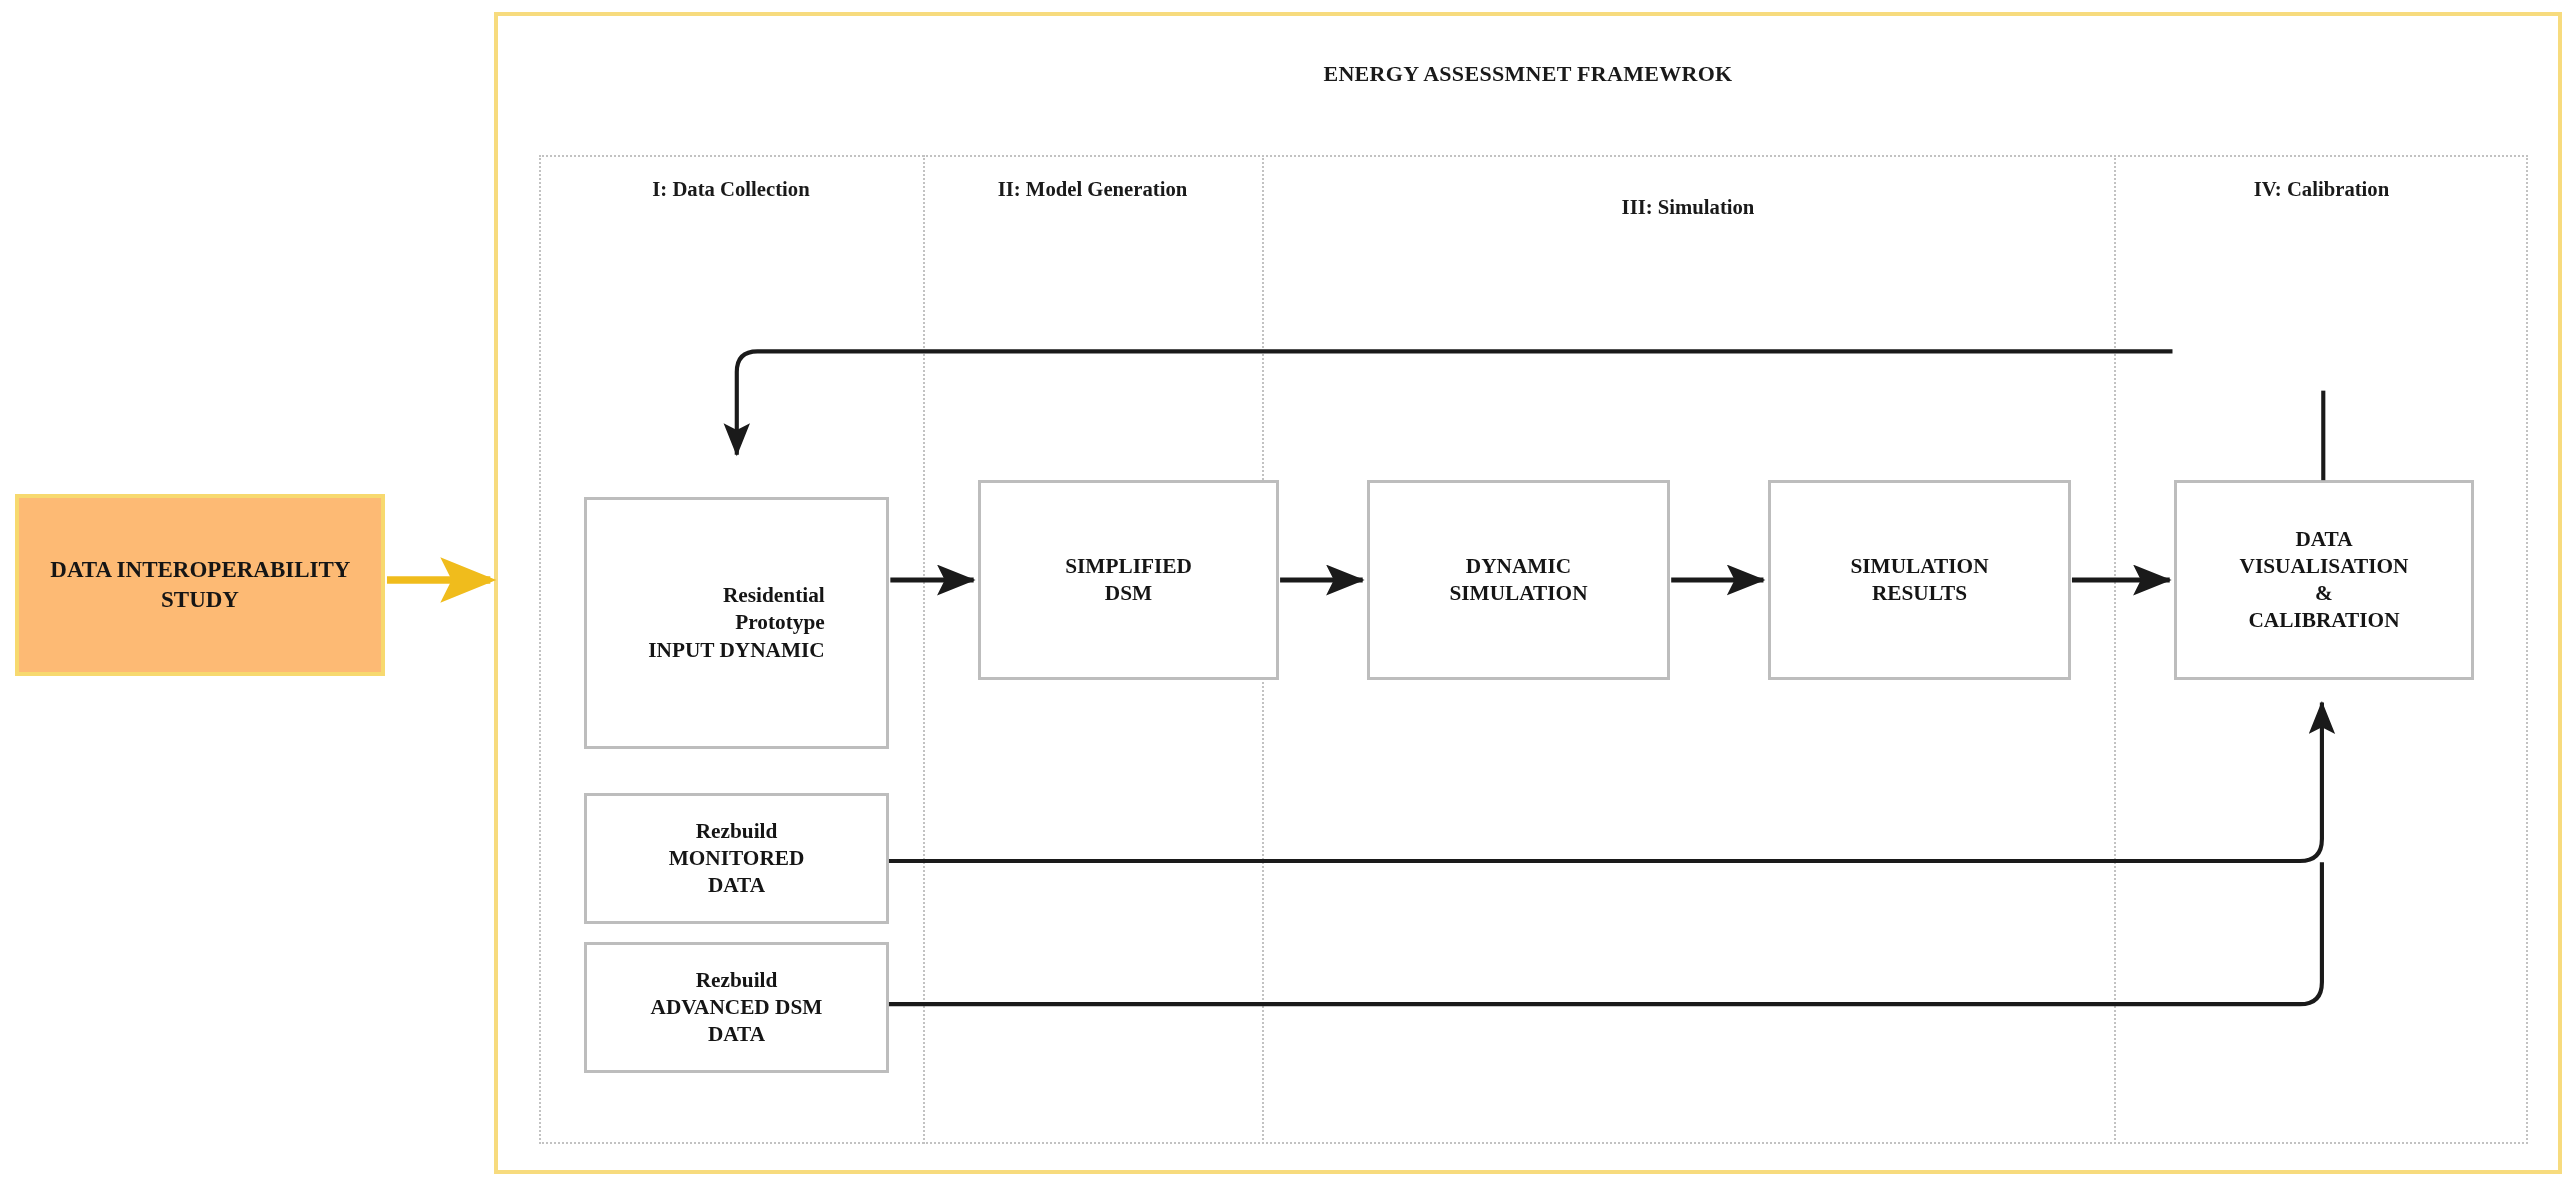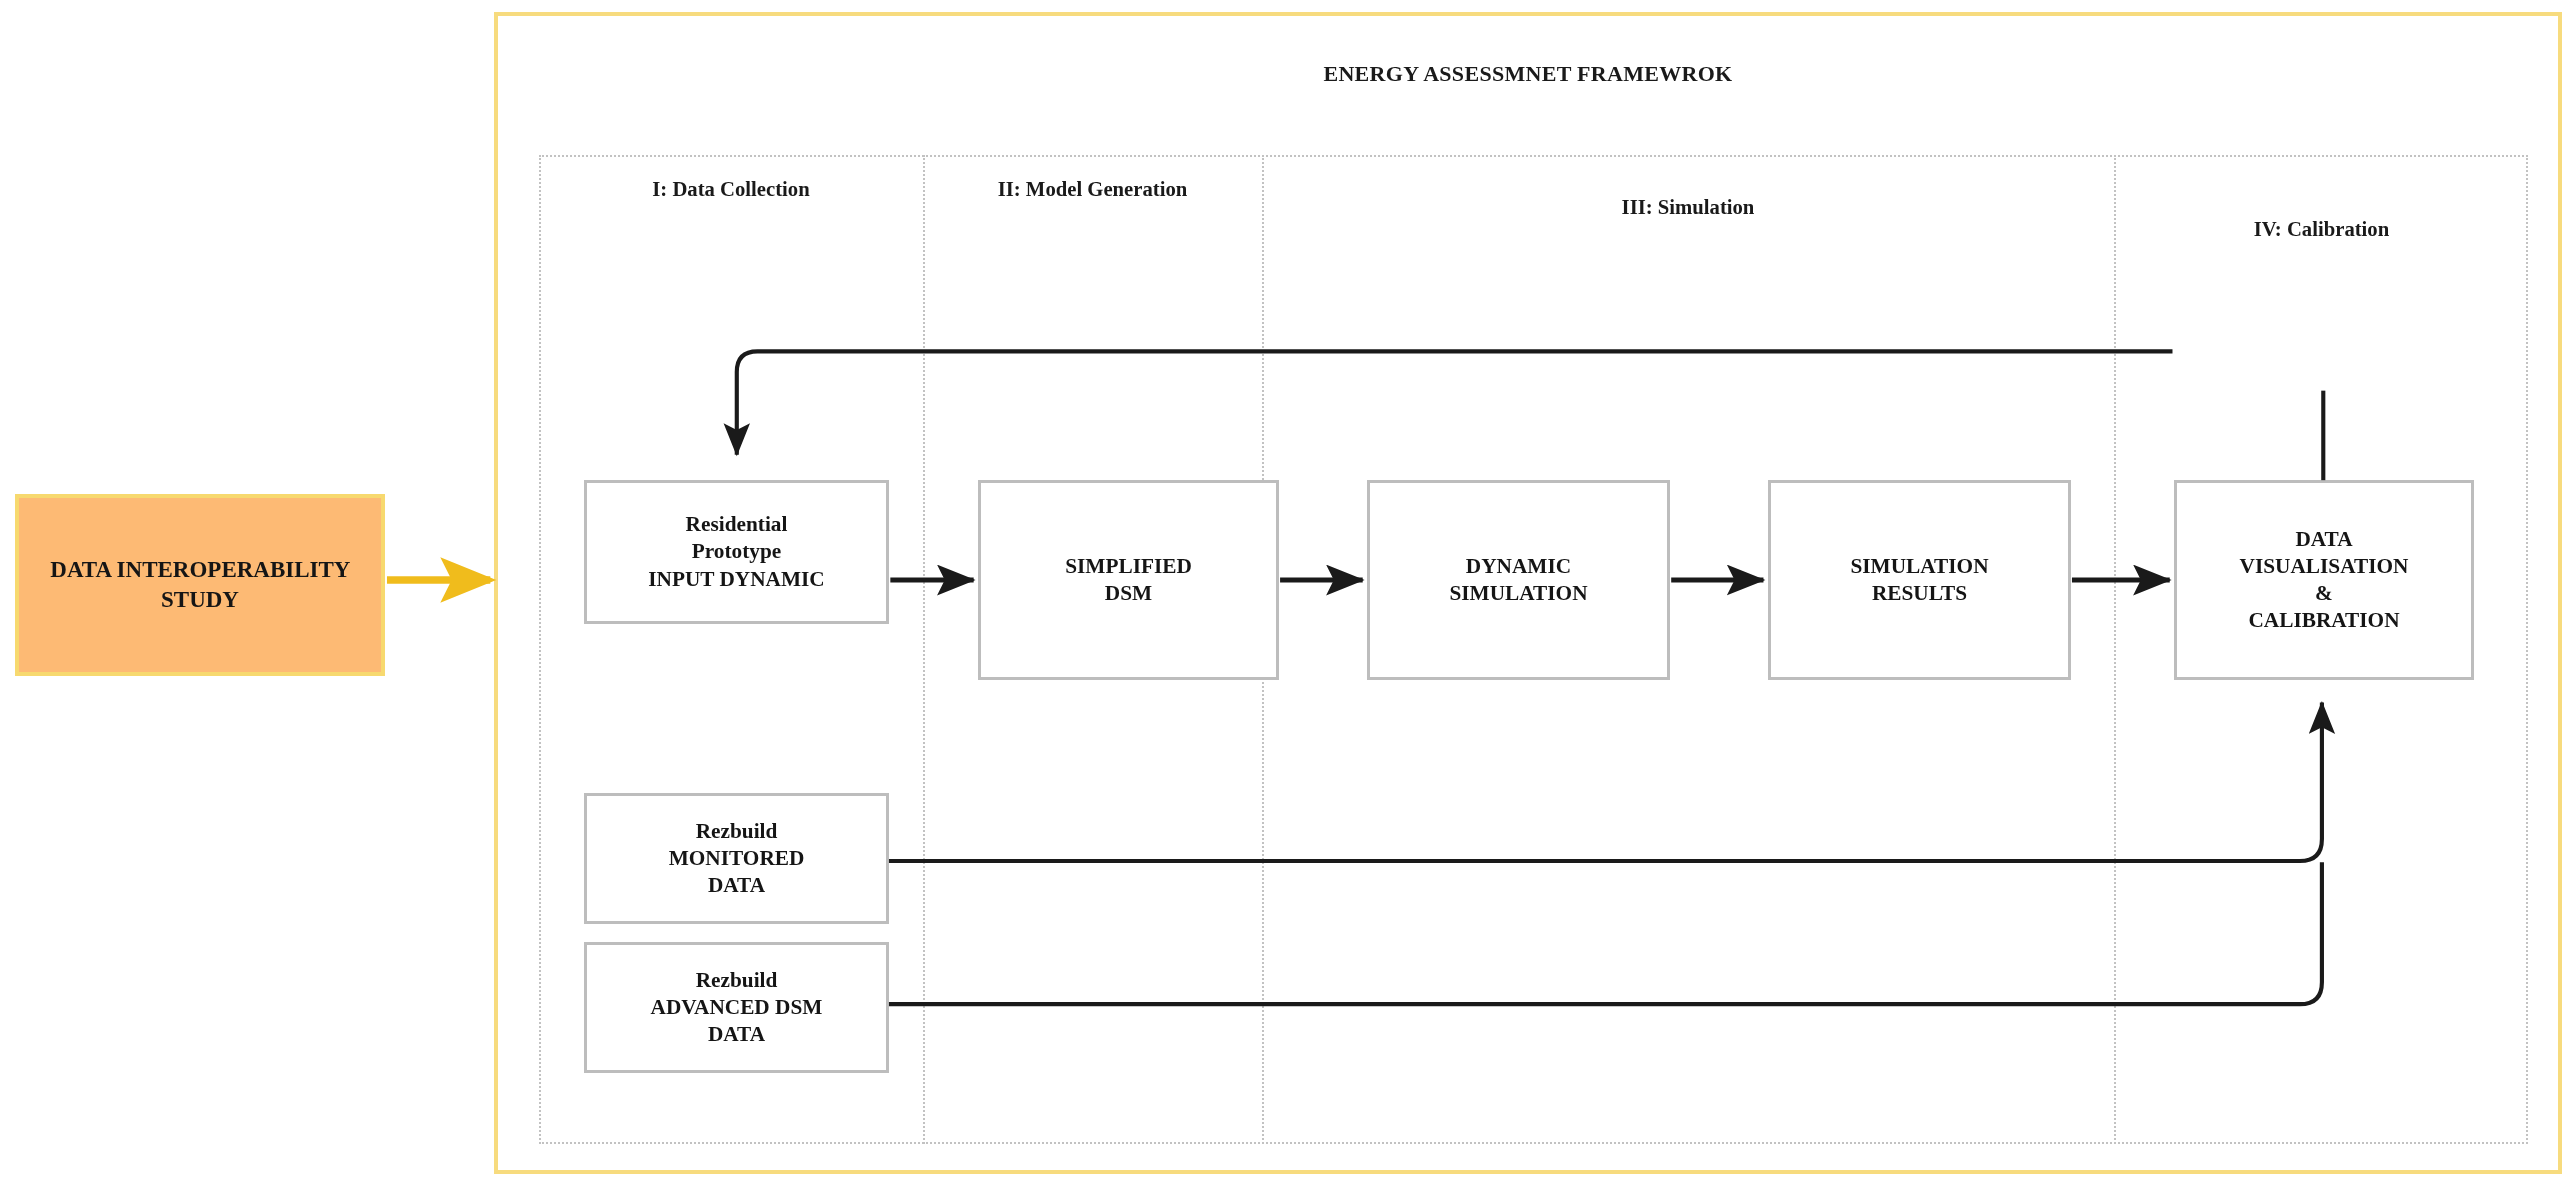--- a/index.html
+++ b/index.html
@@ -130,31 +130,31 @@
   <div id="framework-title">ENERGY ASSESSMNET FRAMEWROK</div>
 
   <div id="stages-panel"></div>
   <div class="stage-divider" style="left:923px;"></div>
   <div class="stage-divider" style="left:1262px;"></div>
   <div class="stage-divider" style="left:2114px;"></div>
 
   <div class="stage-label" style="left:539px; top:178px; width:384px;">I: Data Collection</div>
   <div class="stage-label" style="left:923px; top:178px; width:339px;">II: Model Generation</div>
   <div class="stage-label" style="left:1262px; top:196px; width:852px;">III: Simulation</div>
-  <div class="stage-label" style="left:2114px; top:178px; width:415px;margin-top:40px;">IV: Calibration</div>
+  <div class="stage-label" style="left:2114px; top:178px; width:415px;">IV: Calibration</div>
 
   <div id="study-box">
     <div>
       <span class="ln">DATA</span>
       <span class="ln">INTEROPERABILITY</span>
       <span class="ln">STUDY</span>
     </div>
   </div>
 
-  <div class="pbox" style="left:584px; top:480px; width:305px; height:144px;">
+  <div class="pbox" style="left:584px; top:497px; width:305px; height:252px;text-align:right;">
     <div>
       <span class="ln">Residential</span>
       <span class="ln">Prototype</span>
       <span class="ln">INPUT DYNAMIC</span>
     </div>
   </div>
 
   <div class="pbox" style="left:978px; top:480px; width:301px; height:200px;">
     <div>
       <span class="ln">SIMPLIFIED</span>

